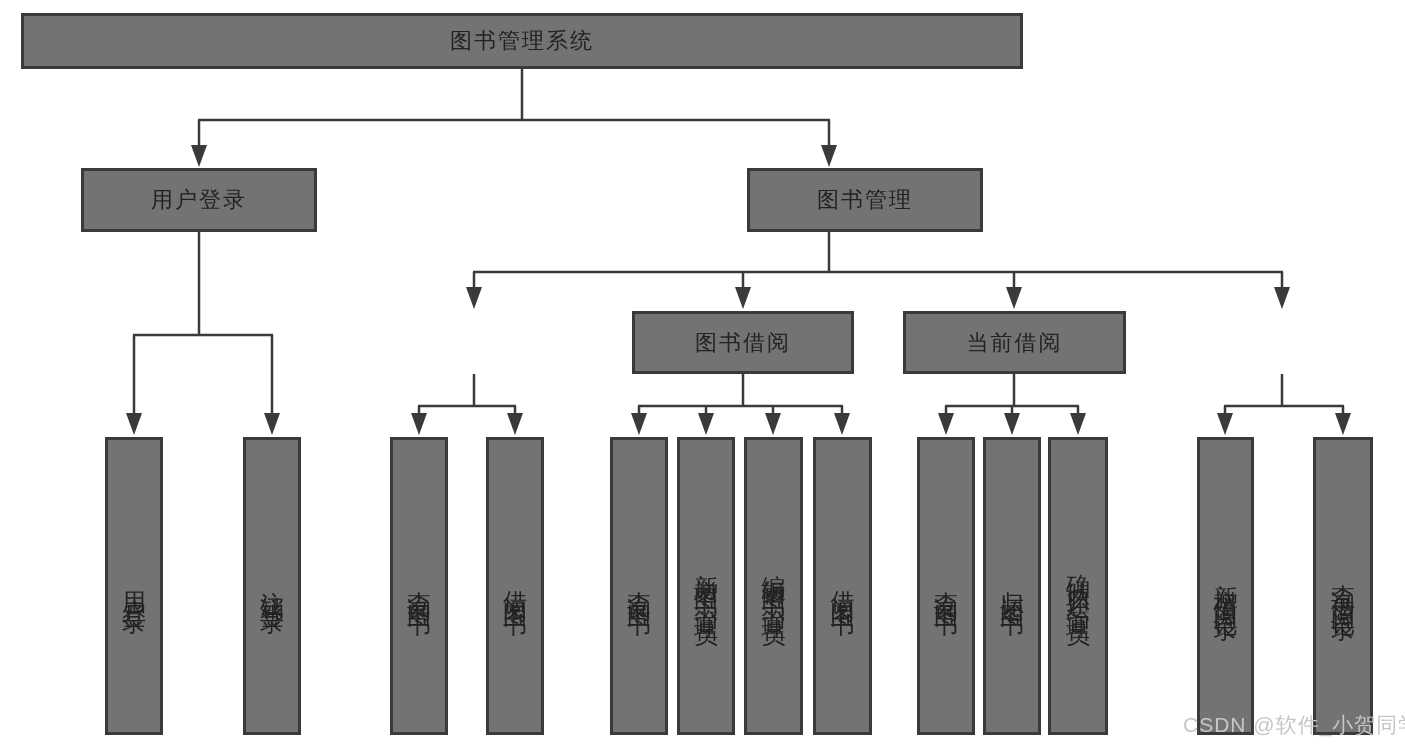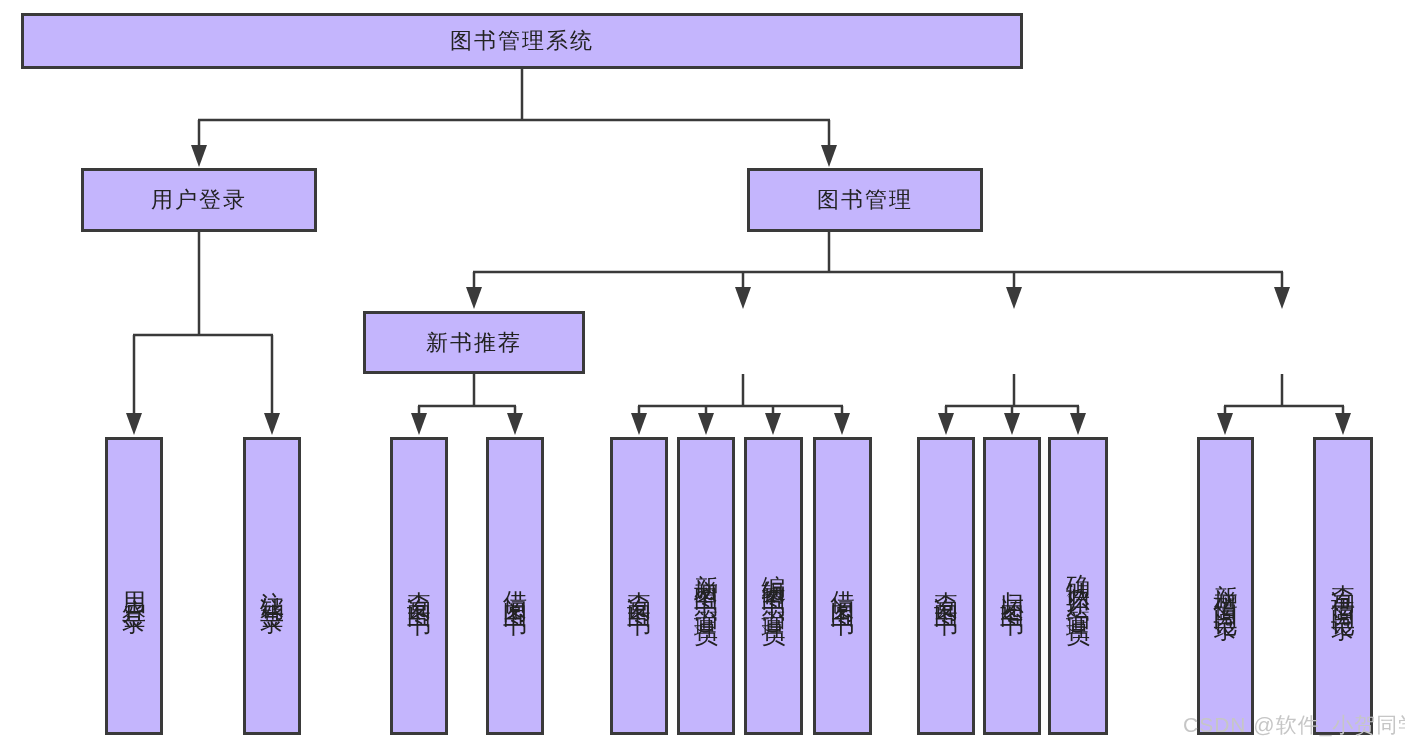--- a/index.html
+++ b/index.html
@@ -8,21 +8,21 @@
   html,body{margin:0;padding:0;}
   body{
     width:1405px;height:747px;position:relative;overflow:hidden;
     background:var(--background);
     font-family:"Liberation Sans","DejaVu Sans",sans-serif;
   }
   #stage{position:absolute;left:0;top:0;width:1405px;height:747px;}
   svg.wires{position:absolute;left:0;top:0;z-index:1;}
   .box{
     position:absolute;z-index:2;box-sizing:border-box;
-    border:3px solid var(--line);background:#c4b5fd;
+    border:3px solid var(--line);background:#737373;
     display:flex;align-items:center;justify-content:center;
   }
   .box .lbl{
     color:var(--text);font-size:22px;letter-spacing:2px;white-space:nowrap;
   }
   .box.v .lbl{
     writing-mode:vertical-rl;text-orientation:mixed;
     font-size:24px;letter-spacing:7px;line-height:1;
   }
   
@@ -125,22 +125,25 @@
     <span class="lbl">图书管理系统</span>
   </div>
 
   <div class="box n-user">
     <span class="lbl">用户登录</span>
   </div>
   <div class="box n-mgmt">
     <span class="lbl">图书管理</span>
   </div>
 
-  <div class="box n-ns">
-    <span class="lbl">新书推荐</span>
+  <div class="box n-tb">
+    <span class="lbl">图书借阅</span>
+  </div>
+  <div class="box n-cur">
+    <span class="lbl">当前借阅</span>
   </div>
 
   <div class="box v leaf lf-login">
     <span class="lbl">用户登录</span>
   </div>
   <div class="box v leaf lf-logout">
     <span class="lbl">注销登录</span>
   </div>
 
   <div class="box v leaf lf-ns-q">

